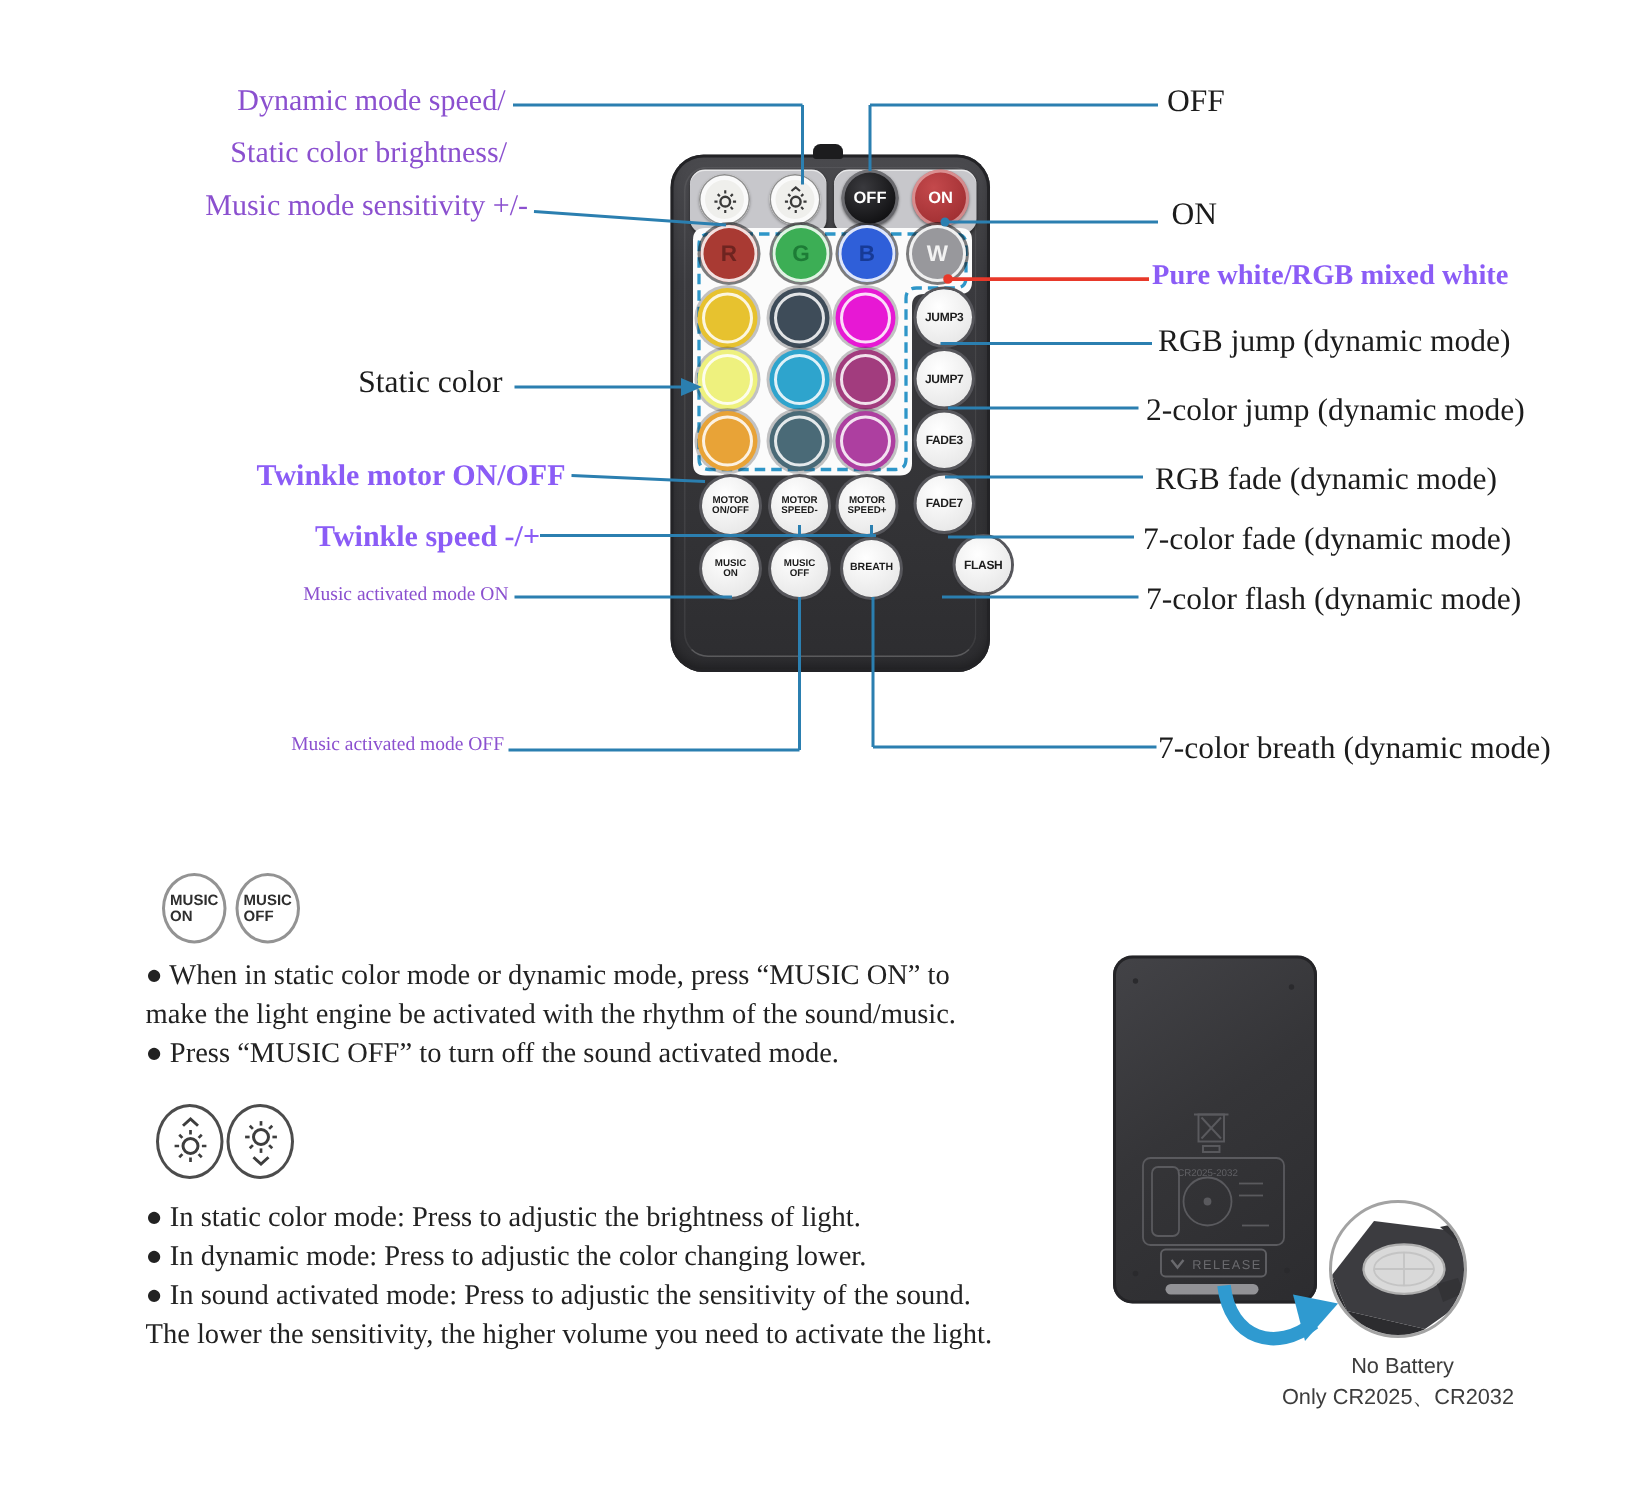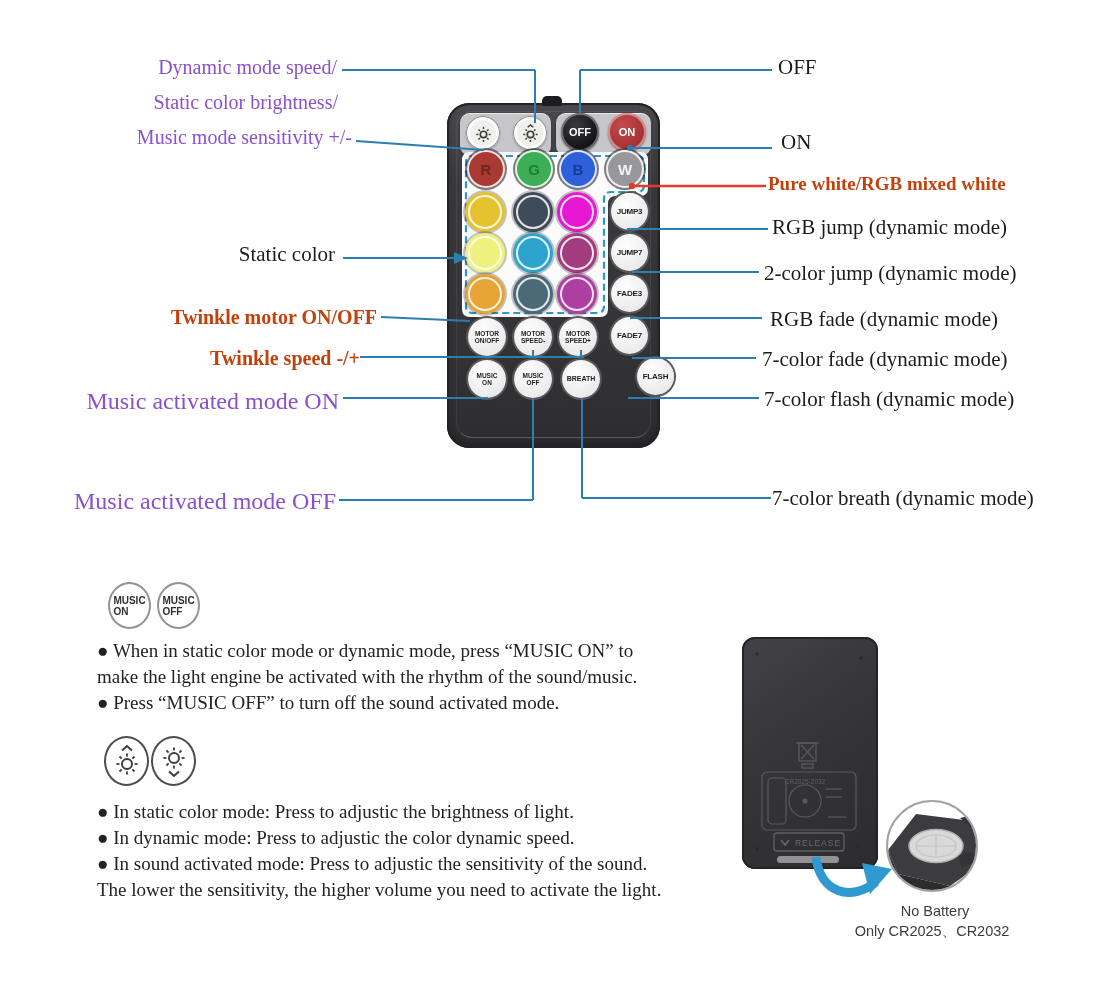--- a/index.html
+++ b/index.html
@@ -4,22 +4,22 @@
 <style>
   * { margin:0; padding:0; box-sizing:border-box; }
   body { background:#ffffff; }
   .canvas {
     position:relative; width:1100px; height:1000px; background:#ffffff;
     font-family:"Liberation Serif", serif; overflow:hidden;
   }
   .lbl { position:absolute; white-space:nowrap; color:#1c1c1c; font-size:21px; }
   .lbl-r { text-align:right; }
   .purple { color:#8b50cf; font-size:20px; }
-  .purple-sm { color:#8b50cf; font-size:24px; }
-  .redb { color:#c2410c; font-weight:bold; font-size:20px; }
+  .purple-sm { color:#8b50cf; font-size:13px; }
+  .redb { color:#8b5cf6; font-weight:bold; font-size:20px; }
   .bullet { position:absolute; font-size:19px; color:#222; white-space:nowrap; }
 
   
   .remote {
     position:absolute; left:447px; top:103px; width:213px; height:345px;
     border-radius:22px;
     background:linear-gradient(180deg,#4a4a4e 0%,#3a3a3e 25%,#333336 70%,#2d2d30 100%);
     box-shadow:inset 0 0 0 2px #232326, inset 0 -4px 8px rgba(0,0,0,.35);
   }
   .remote .seam {
@@ -206,21 +206,21 @@
           <line x1="23.6" y1="14" x2="26.6" y2="14"></line>
         <line x1="10.6" y1="8.6" x2="8.5" y2="6.5"></line>
           <line x1="21.4" y1="8.6" x2="23.5" y2="6.5"></line>
         <line x1="10.6" y1="19.4" x2="8.5" y2="21.5"></line>
           <line x1="21.4" y1="19.4" x2="23.5" y2="21.5"></line>
       </g>
       <path d="M 11 27.5 L 16 32 L 21 27.5" fill="none" stroke="#3d3d3d" stroke-width="2"></path>
     </svg>
   </div>
   <div class="bullet" style="left:97px; top:801px;">● In static color mode: Press to adjustic the brightness of light.</div>
-  <div class="bullet" style="left:97px; top:827px;">● In dynamic mode: Press to adjustic the color dynamic speed.</div>
+  <div class="bullet" style="left:97px; top:827px;">● In dynamic mode: Press to adjustic the color changing lower.</div>
   <div class="bullet" style="left:97px; top:853px;">● In sound activated mode: Press to adjustic the sensitivity of the sound.</div>
   <div class="bullet" style="left:97px; top:879px;">The lower the sensitivity, the higher volume you need to activate the light.</div>
 
   <div class="backremote">
     <svg class="overlay-svg" width="136" height="232" viewBox="0 0 136 232">
       <g fill="#2a2a2d">
         <circle cx="15" cy="17" r="1.8"></circle>
           <circle cx="119" cy="21" r="1.8"></circle>
         <circle cx="15" cy="212" r="1.8"></circle>
           <circle cx="116" cy="210" r="1.8"></circle>

